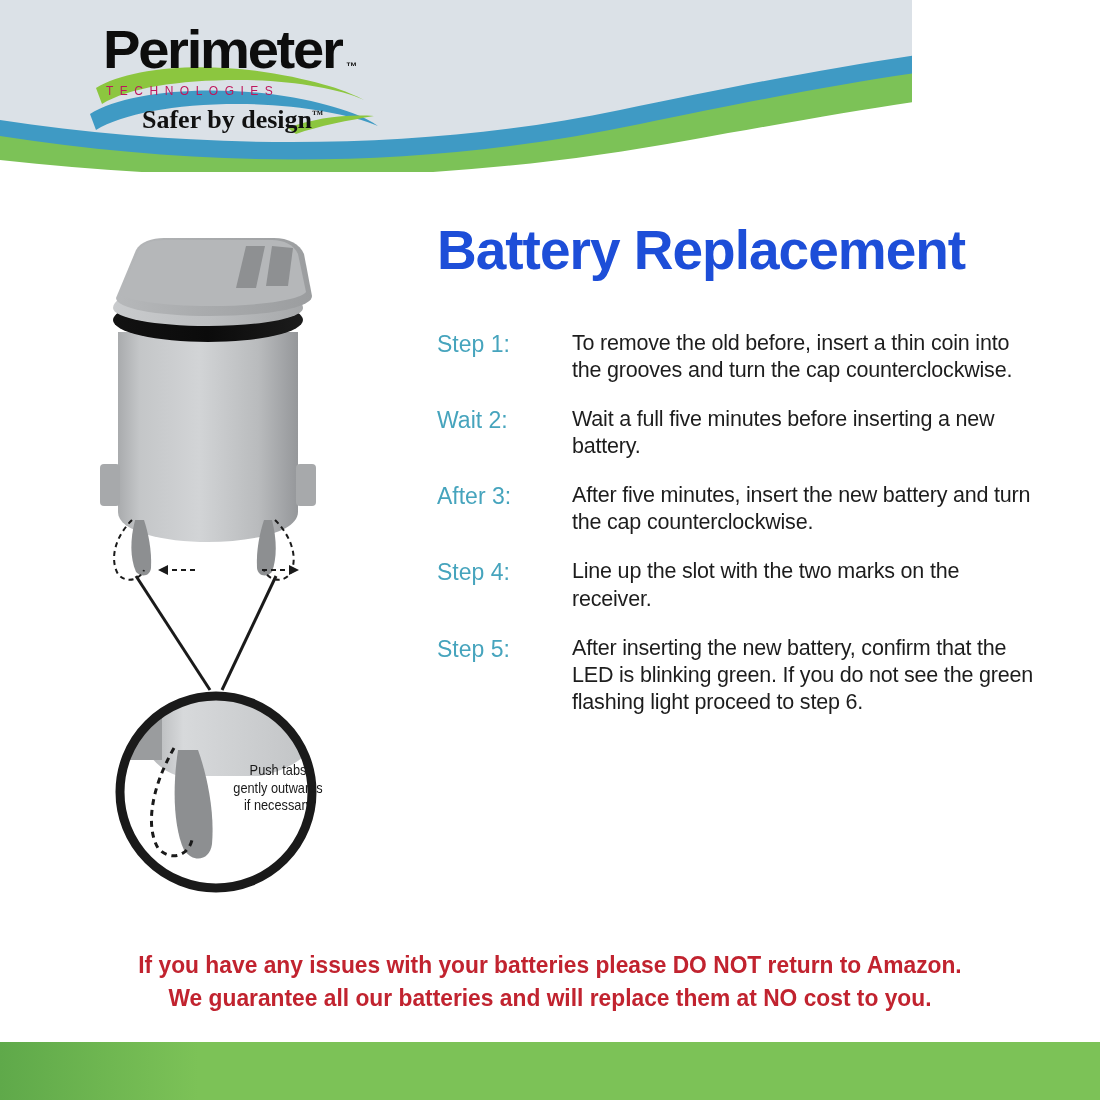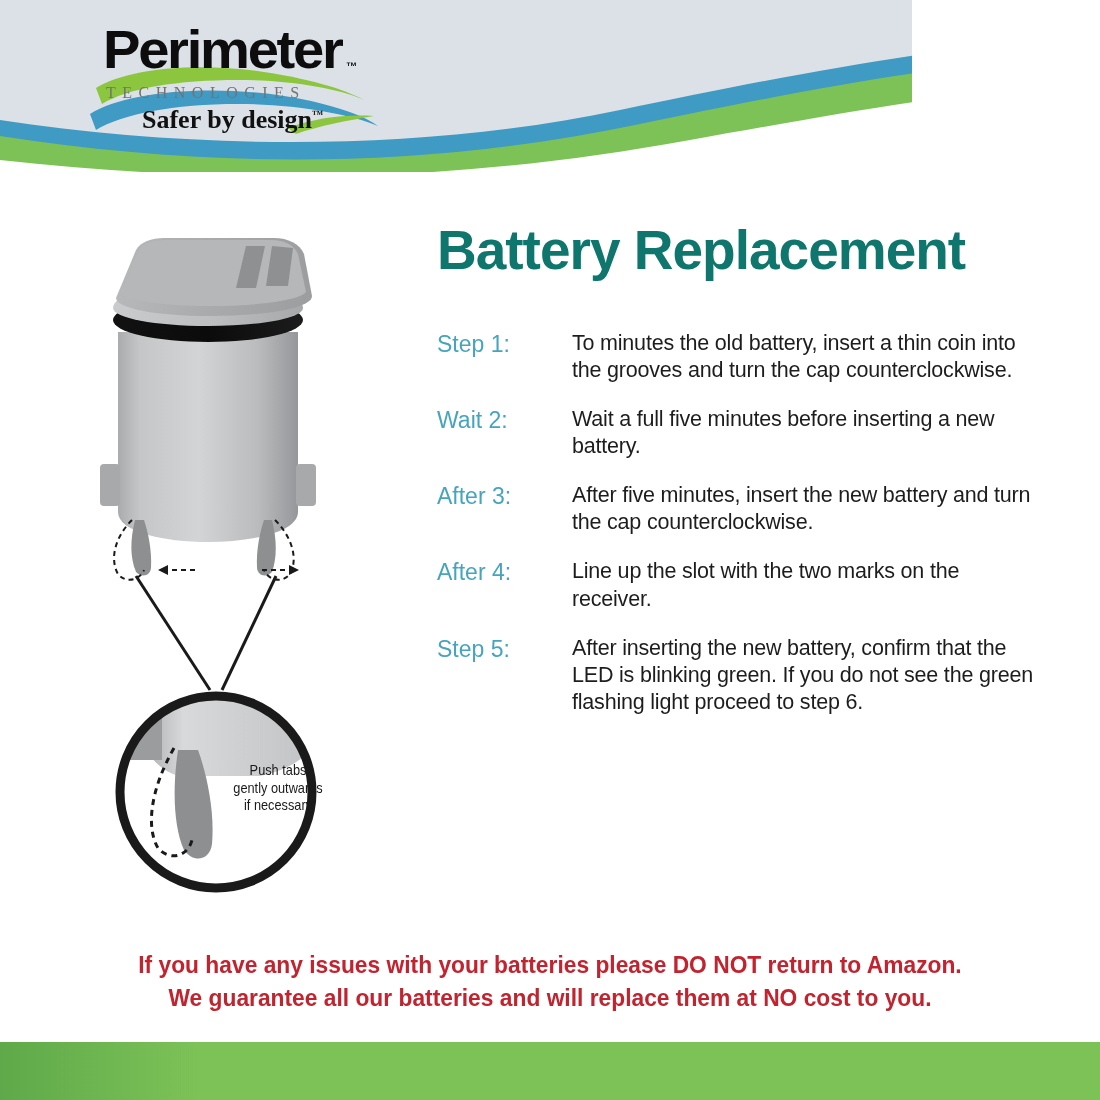--- a/index.html
+++ b/index.html
@@ -5,26 +5,26 @@
   html,body{margin:0;padding:0;background:#fff;}
   body{width:1100px;height:1100px;font-family:"Liberation Sans",sans-serif;position:relative;overflow:hidden;}
   .page{position:absolute;inset:0;background:#ffffff;}
 
   
   .header{position:absolute;left:0;top:0;width:912px;height:172px;overflow:hidden;}
   .header svg{position:absolute;left:0;top:0;}
   .logo{position:absolute;left:98px;top:22px;width:270px;height:120px;}
   .logo-word{font-family:"Liberation Sans",sans-serif;font-weight:bold;font-size:54px;letter-spacing:-2.2px;color:#0d0d0d;line-height:1;position:absolute;left:5px;top:0px;transform:scaleX(1.04);transform-origin:left top;}
   .logo-tm{position:absolute;left:248px;top:38px;font-size:11px;color:#111;font-weight:bold;}
-  .logo-sub{position:absolute;left:8px;top:62px;font-size:16px;letter-spacing:6.5px;color:#737373;font-weight:normal;font-family:Liberation Serif, serif;}
+  .logo-sub{position:absolute;left:8px;top:62px;font-size:12px;letter-spacing:6.5px;color:#be185d;font-weight:normal;}
   .logo-tag{position:absolute;left:44px;top:83px;font-family:"Liberation Serif",serif;font-weight:bold;font-size:26px;color:#111;letter-spacing:0px;}
   .logo-tag sup{font-size:11px;vertical-align:super;}
 
   
-  .title{position:absolute;left:437px;top:222px;width:600px;font-size:55px;font-weight:bold;color:#0f766e;letter-spacing:-1px;line-height:1.05;}
+  .title{position:absolute;left:437px;top:222px;width:600px;font-size:55px;font-weight:bold;color:#1d4ed8;letter-spacing:-1px;line-height:1.05;}
 
   
   .steps{position:absolute;left:437px;top:330px;width:600px;}
   .step{display:flex;margin-bottom:22px;}
   .step-label{width:135px;flex:0 0 135px;color:#46a4bd;font-weight:normal;font-size:23px;line-height:1.24;}
   .step-text{flex:1;color:#1d1d1d;font-size:21.5px;line-height:1.26;letter-spacing:-0.2px;}
 
   
   .warning{position:absolute;left:0;top:948px;width:1100px;text-align:center;color:#c1232f;font-weight:bold;font-size:24.5px;line-height:1.35;transform:scaleX(0.93);transform-origin:center top;letter-spacing:0px;}
 
@@ -61,32 +61,32 @@
       <div class="logo-sub">TECHNOLOGIES</div>
       <div class="logo-tag"><span>Safer by design</span><sup>™</sup></div>
     </div>
   </div>
 
   <div class="title">Battery Replacement</div>
 
   <div class="steps">
     <div class="step">
       <div class="step-label">Step 1:</div>
-      <div class="step-text">To minutes the old battery, insert a thin coin into the grooves and turn the cap counterclockwise.</div>
+      <div class="step-text">To remove the old before, insert a thin coin into the grooves and turn the cap counterclockwise.</div>
     </div>
     <div class="step">
       <div class="step-label">Wait 2:</div>
       <div class="step-text">Wait a full five minutes before inserting a new battery.</div>
     </div>
     <div class="step">
       <div class="step-label">After 3:</div>
       <div class="step-text">After five minutes, insert the new battery and turn the cap counterclockwise.</div>
     </div>
     <div class="step">
-      <div class="step-label">After 4:</div>
+      <div class="step-label">Step 4:</div>
       <div class="step-text">Line up the slot with the two marks on the receiver.</div>
     </div>
     <div class="step">
       <div class="step-label">Step 5:</div>
       <div class="step-text">After inserting the new battery, confirm that the LED is blinking green. If you do not see the green flashing light proceed to step 6.</div>
     </div>
   </div>
 
   <div class="illus">
     <svg width="330" height="700" viewBox="0 0 330 700">

